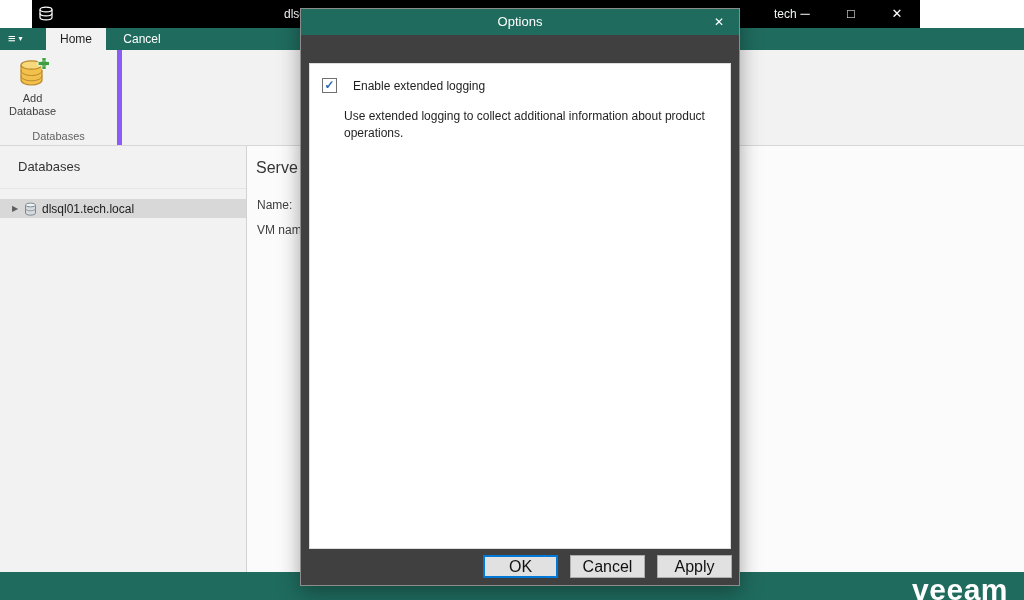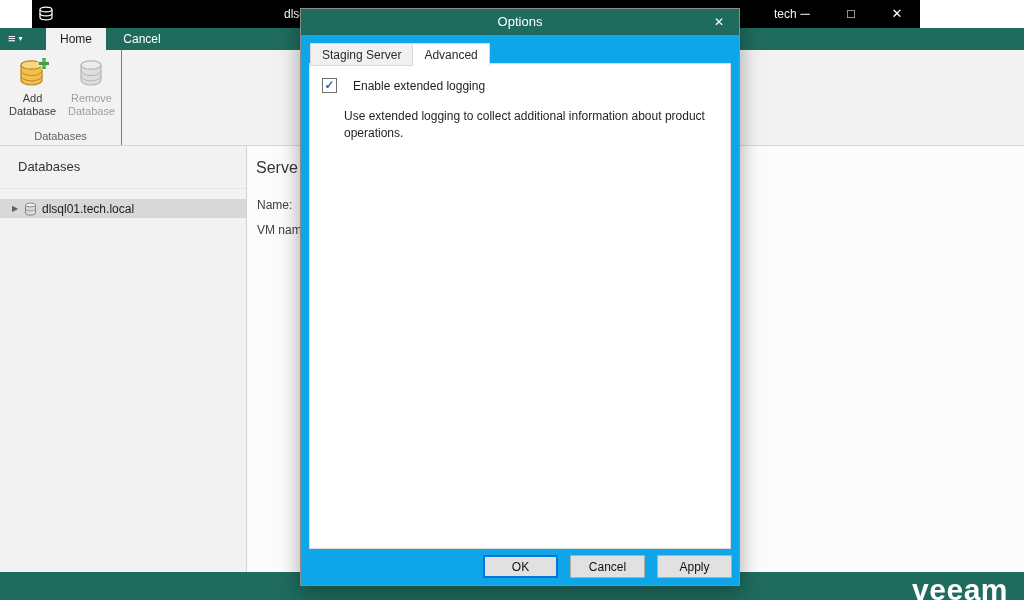--- a/index.html
+++ b/index.html
@@ -17,21 +17,21 @@
 
   .menubar{position:absolute;top:28px;left:0;width:1024px;height:22px;background:#1f6b5e;}
   .hamburger{position:absolute;left:8px;top:0;height:22px;line-height:22px;color:#fff;font-size:13px;}
   .hamburger .caret{font-size:8px;margin-left:3px;vertical-align:2px;}
   .tab{position:absolute;top:0;height:22px;line-height:22px;text-align:center;font-size:12px;}
   .tab.home{left:46px;width:60px;background:#f2f2f2;color:#1e1e1e;}
   .tab.server{left:112px;width:60px;color:#ffffff;background:transparent;}
 
   
   .ribbon{position:absolute;top:50px;left:0;width:1024px;height:96px;background:#f2f2f2;border-bottom:1px solid #d7d7d7;box-sizing:border-box;}
-  .ribbon-group{position:absolute;left:0;top:0;width:122px;height:95px;border-right:1px solid #8b5cf6;box-sizing:border-box;}
+  .ribbon-group{position:absolute;left:0;top:0;width:122px;height:95px;border-right:5px solid #8b5cf6;box-sizing:border-box;}
   .bigbtns{display:flex;gap:4px;padding:5px 0 0 5px;}
   .bigbtn{width:55px;height:72px;text-align:center;font-size:11px;color:#3e3e3e;line-height:1.2;}
   .bigbtn .icon{display:block;width:32px;height:32px;margin:2px auto 3px auto;}
   .bigbtn.disabled{color:#9f9f9f;}
   .grouplabel{position:absolute;bottom:3px;left:0;width:100%;text-align:center;font-size:11px;color:#626262;}
 
   
   .sidebar{position:absolute;left:0;top:146px;width:247px;height:426px;background:#f2f2f2;border-right:1px solid #d2d2d2;box-sizing:border-box;}
   .sidebar-header{height:42px;line-height:42px;padding-left:18px;font-size:13px;color:#333;border-bottom:1px solid #e6e6e6;}
   .tree-item{position:absolute;left:0;top:53px;width:100%;height:19px;background:#d8d8d8;display:flex;align-items:center;}
@@ -44,35 +44,35 @@
   .main-heading{position:absolute;left:9px;top:13px;font-size:16px;color:#363636;white-space:nowrap;overflow:hidden;width:52px;}
   .main-label{position:absolute;left:10px;font-size:12px;color:#404040;white-space:nowrap;overflow:hidden;width:50px;}
   .main-label.l0{top:52px;}
   .main-label.l1{top:77px;}
 
   
   .footer{position:absolute;left:0;top:572px;width:1024px;height:28px;background:#1f6b5e;}
   .veeam{position:absolute;right:16px;top:1px;font-size:30px;font-weight:700;letter-spacing:.5px;color:#ffffff;}
 
   
-  .dialog{position:absolute;left:300px;top:8px;width:440px;height:578px;background:#0ea5e9;border:1px solid #8c8c8c;box-sizing:border-box;box-shadow:0 6px 20px rgba(0,0,0,.35);z-index:30;}
+  .dialog{position:absolute;left:300px;top:8px;width:440px;height:578px;background:#404040;border:1px solid #8c8c8c;box-sizing:border-box;box-shadow:0 6px 20px rgba(0,0,0,.35);z-index:30;}
   .dlg-titlebar{position:absolute;left:0;top:0;width:100%;height:26px;background:#1f6b5e;}
   .dlg-title{display:block;text-align:center;line-height:26px;font-size:13px;color:#ffffff;}
   .dlg-close{position:absolute;right:6px;top:0;width:28px;height:26px;line-height:26px;text-align:center;color:#fff;font-size:12px;}
   .tabstrip{position:absolute;left:9px;top:34px;display:flex;z-index:2;}
   .dtab{font-size:12px;color:#2b2b2b;padding:4px 11px 3px 11px;border:1px solid #d9d9d9;background:#f0f0f0;margin-right:-1px;}
   .dtab.active{background:#fff;border-bottom:1px solid #fff;position:relative;z-index:3;}
   .dlg-panel{position:absolute;left:8px;right:8px;top:54px;bottom:36px;border:1px solid #dcdcdc;background:#fff;}
   .cbrow{position:absolute;left:12px;top:14px;display:flex;align-items:center;}
   .checkbox{width:13px;height:13px;border:1px solid #707070;background:#fff;display:inline-flex;align-items:center;justify-content:center;}
   .check{font-size:12px;font-weight:700;color:#2a66b8;line-height:1;margin-top:-1px;}
   .cblabel{margin-left:16px;font-size:12px;color:#1e1e1e;}
   .desc{position:absolute;left:34px;top:44px;width:392px;font-size:12px;line-height:1.4;color:#1f1f1f;}
   .btnrow{position:absolute;right:7px;bottom:7px;display:flex;gap:12px;}
-  .btn{width:75px;height:23px;background:#e1e1e1;border:1px solid #adadad;font-size:12px;font-family:"Liberation Sans",sans-serif;color:#111;padding:0;box-sizing:border-box;}
+  .btn{width:75px;height:23px;background:#e1e1e1;border:1px solid #adadad;font-size:16px;font-family:"Liberation Sans",sans-serif;color:#111;padding:0;box-sizing:border-box;}
   .btn.focused{border:2px solid #0078d7;}
 </style>
 </head>
 <body>
 
 <div id="screen">
 
   <div class="titlebar">
     <span class="appicon">
       <svg width="18" height="18" viewBox="0 0 18 18">
@@ -108,31 +108,20 @@
               <path d="M4 13.5c0 2.8 4.6 5 10.5 5s10.5-2.2 10.5-5" fill="none" stroke="#b8882a" stroke-width="1"></path>
               <path d="M4 18.8c0 2.8 4.6 5 10.5 5s10.5-2.2 10.5-5" fill="none" stroke="#b8882a" stroke-width="1"></path>
               <ellipse cx="14.5" cy="8" rx="10.5" ry="4.2" fill="#f8d87c" stroke="#b8882a" stroke-width="1.2"></ellipse>
               <rect x="24.8" y="0.5" width="4.4" height="12" rx="1" fill="#3f9e3f" stroke="#ffffff" stroke-width="1"></rect>
               <rect x="21" y="4.3" width="12" height="4.4" rx="1" fill="#3f9e3f" stroke="#ffffff" stroke-width="1"></rect>
               <rect x="24.8" y="4.3" width="4.4" height="4.4" fill="#3f9e3f"></rect>
             </svg>
           </span>
           <span>Add Database</span>
         </div>
-        <div class="bigbtn disabled">
-          <span class="icon">
-            <svg width="32" height="32" viewBox="0 0 32 32">
-              <path d="M5 8v15c0 2.8 4.5 5 10 5s10-2.2 10-5V8" fill="#dedede" stroke="#b5b5b5" stroke-width="1.2"></path>
-              <path d="M5 13.5c0 2.8 4.5 5 10 5s10-2.2 10-5" fill="none" stroke="#b5b5b5" stroke-width="1"></path>
-              <path d="M5 18.8c0 2.8 4.5 5 10 5s10-2.2 10-5" fill="none" stroke="#b5b5b5" stroke-width="1"></path>
-              <ellipse cx="15" cy="8" rx="10" ry="4.2" fill="#ececec" stroke="#b5b5b5" stroke-width="1.2"></ellipse>
-            </svg>
-          </span>
-          <span>Remove Database</span>
-        </div>
       </div>
       <span class="grouplabel">Databases</span>
     </div>
   </div>
 
   <div class="sidebar">
     <div class="sidebar-header">Databases</div>
     <div class="tree-item">
       <span class="tree-expand">▶</span>
       <span class="tree-db-icon">
@@ -154,24 +143,20 @@
 
   <div class="footer">
     <span class="veeam">veeam</span>
   </div>
 
   <div class="dialog">
     <div class="dlg-titlebar">
       <span class="dlg-title">Options</span>
       <span class="dlg-close">✕</span>
     </div>
-    <div class="tabstrip">
-      <span class="dtab">Staging Server</span>
-      <span class="dtab active">Advanced</span>
-    </div>
     <div class="dlg-panel">
       <div class="cbrow">
         <span class="checkbox">
           <span class="check">✓</span>
         </span>
         <span class="cblabel">Enable extended logging</span>
       </div>
       <div class="desc">Use extended logging to collect additional information about product operations.</div>
     </div>
     <div class="btnrow">

